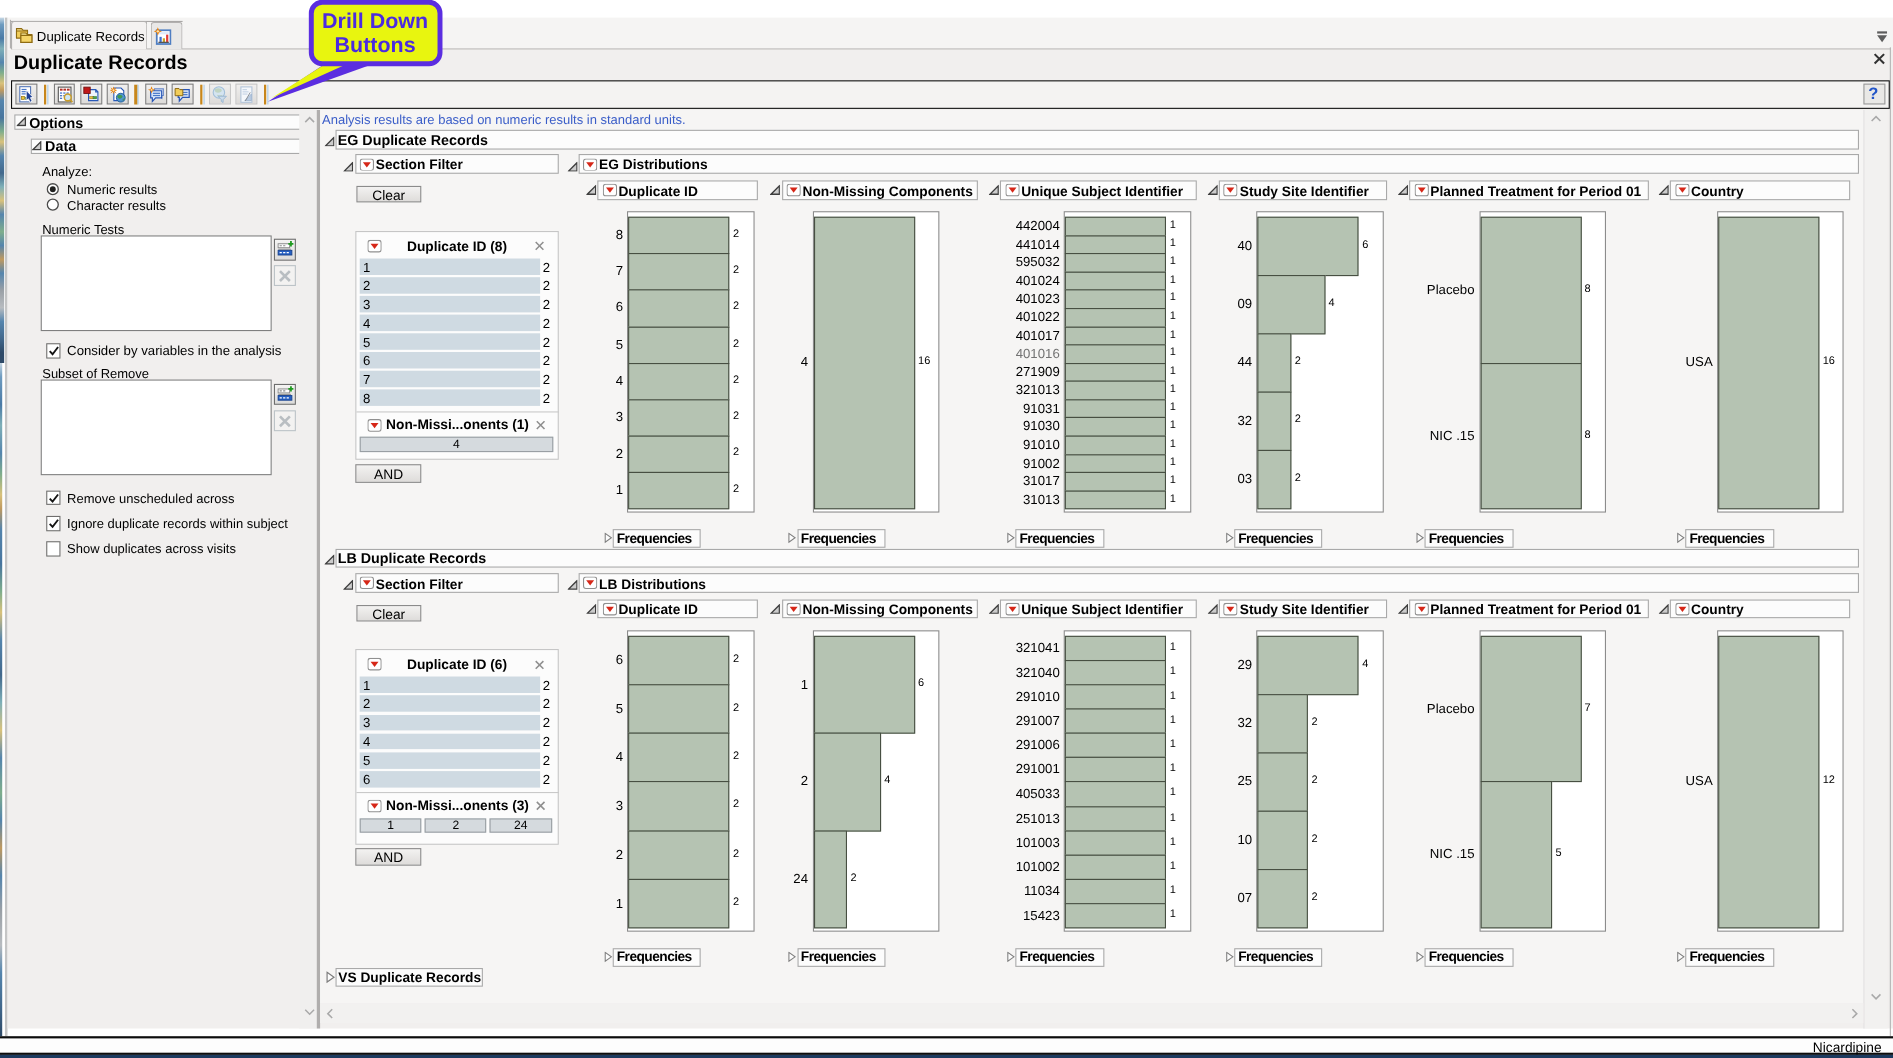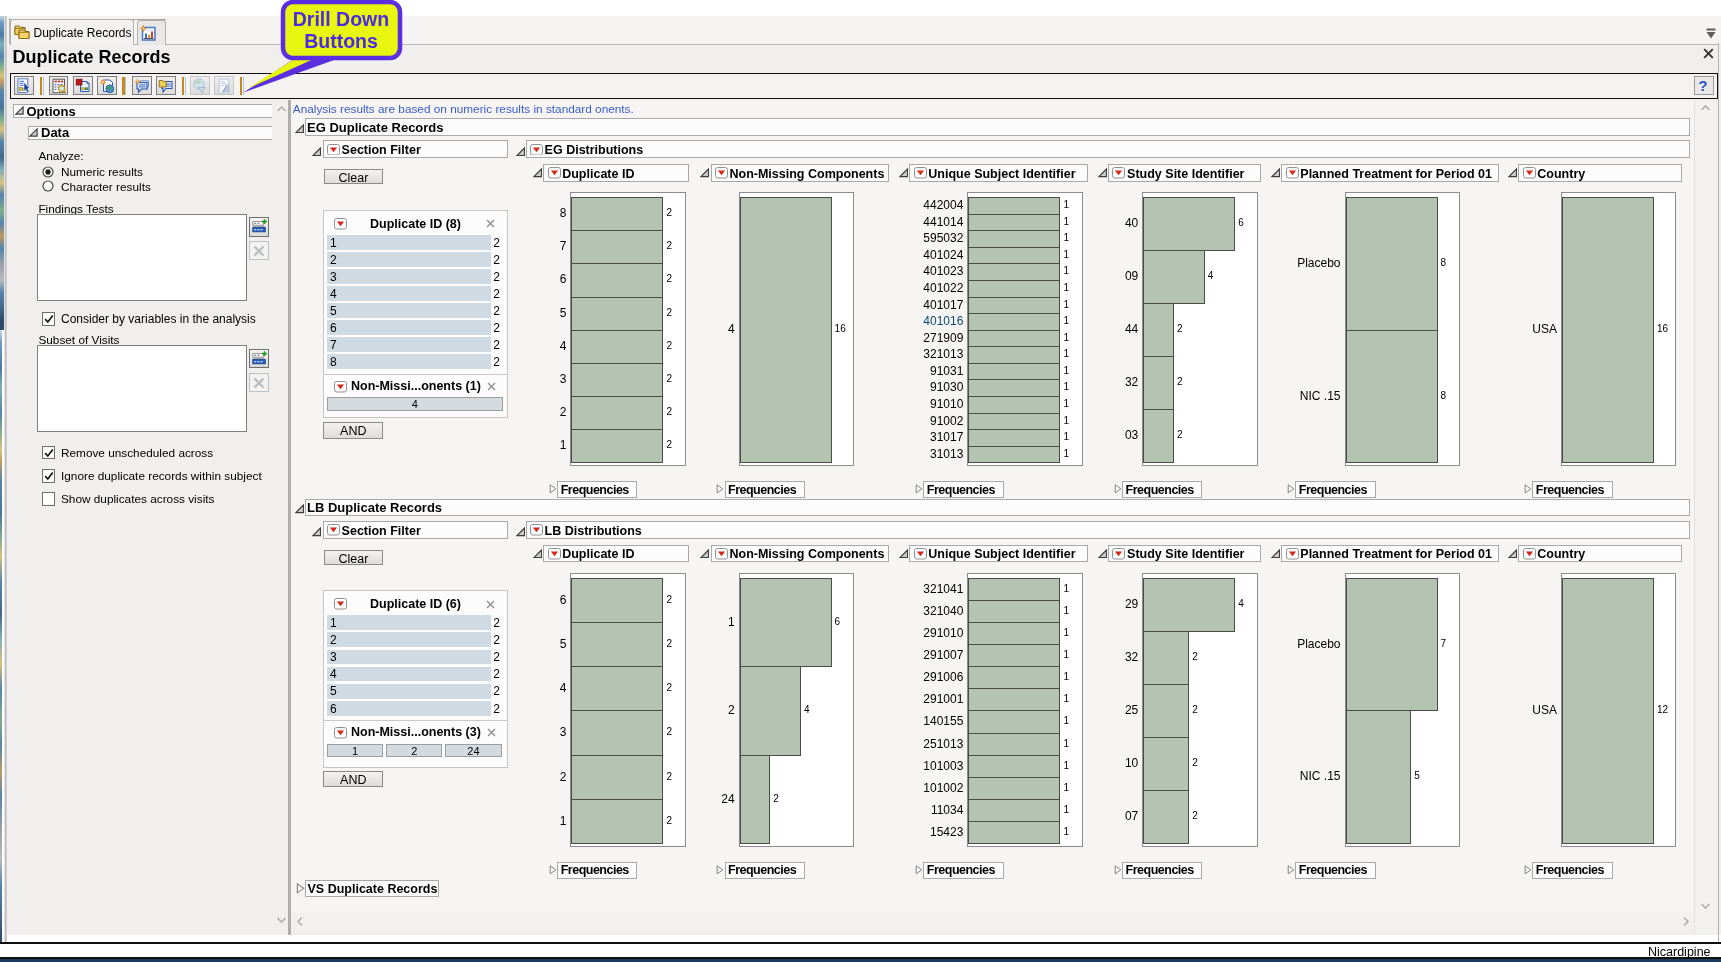--- a/index.html
+++ b/index.html
@@ -147,41 +147,41 @@
 <div class="t" style="left:38.4px;top:148.5px;font-size:11.8px;color:#000;">Analyze:</div>
 <svg class="a" style="left:42px;top:165.5px" width="12" height="12" viewBox="0 0 13 13">
       <circle cx="6.5" cy="6.5" r="5.4" fill="#ffffff" stroke="#4b4b4b" stroke-width="1.3"></circle>
       <circle cx="6.5" cy="6.5" r="2.9" fill="#1f1f1f"></circle>
     </svg>
 <div class="t" style="left:61px;top:165px;font-size:11.8px;color:#000;">Numeric results</div>
 <svg class="a" style="left:42px;top:180.3px" width="12" height="12" viewBox="0 0 13 13">
       <circle cx="6.5" cy="6.5" r="5.4" fill="#ffffff" stroke="#4b4b4b" stroke-width="1.3"></circle>
     </svg>
 <div class="t" style="left:61px;top:179.8px;font-size:11.8px;color:#000;">Character results</div>
-<div class="t" style="left:38.4px;top:201.5px;font-size:11.8px;color:#000;">Findings Tests</div>
+<div class="t" style="left:38.4px;top:201.5px;font-size:11.8px;color:#000;">Numeric Tests</div>
 <div class="" style="position:absolute;left:37px;top:214.4px;width:209.5px;height:86.6px;background:#fff;border:1px solid #7f7f7f;"></div>
 <div class="a" style="left:249.4px;top:217.2px;width:19.6px;height:19.6px;border:1.6px solid #6e6e6e;background:linear-gradient(#f5f4f3,#dcdbda);"></div>
 <svg class="a" style="left:251.6px;top:219.39999999999998px" width="15" height="15" viewBox="0 0 15 15">
 <rect x="0.8" y="2.6" width="10.5" height="3.6" fill="#ffffff" stroke="#8a8a8a" stroke-width="0.9"></rect>
 <path d="M2.2 4.4 h2 M5.4 4.4 h2" stroke="#8a8a8a" stroke-width="1.1"></path>
 <path d="M1 7.6 h11.5" stroke="#8a8a8a" stroke-width="0.8"></path>
 <rect x="0.8" y="8.6" width="12.5" height="4.2" fill="#2660c4" stroke="#1a4490" stroke-width="0.9"></rect>
 <path d="M2.2 10.7 h2 M5.4 10.7 h2 M8.6 10.7 h2" stroke="#ffffff" stroke-width="1.1"></path>
 <path d="M11.7 2.9 h-1.6 v-1.6 h-1.6 v1.6 h-1.6 v1.6 h1.6 v1.6 h1.6 v-1.6 h1.6 z" fill="#1f9a1f" transform="translate(3.2,-1.1)"></path>
 </svg>
 <div class="a" style="left:249.4px;top:240.6px;width:19.6px;height:19.6px;border:1.4px solid #bcc3c7;background:#f3f2f1;"></div>
 <svg class="a" style="left:253.4px;top:244.6px" width="12" height="12" viewBox="0 0 12 12">
       <path d="M1.5 1.5 L10.5 10.5 M10.5 1.5 L1.5 10.5" stroke="#b9bec2" stroke-width="2.4"></path>
     </svg>
 <div class="a" style="left:41.5px;top:312px;width:13.6px;height:13.6px;background:#fff;border:1.5px solid #6f6e6d;"></div>
 <svg class="a" style="left:43.5px;top:314px" width="10" height="10" viewBox="0 0 10 10">
       <path d="M1.2 5.2 L3.8 8 L8.8 1.5" fill="none" stroke="#141414" stroke-width="1.7"></path>
     </svg>
 <div class="t" style="left:61px;top:311.5px;font-size:12px;color:#000;">Consider by variables in the analysis</div>
-<div class="t" style="left:38.4px;top:332.5px;font-size:11.8px;color:#000;">Subset of Visits</div>
+<div class="t" style="left:38.4px;top:332.5px;font-size:11.8px;color:#000;">Subset of Remove</div>
 <div class="" style="position:absolute;left:37px;top:345.4px;width:209.5px;height:86.6px;background:#fff;border:1px solid #7f7f7f;"></div>
 <div class="a" style="left:249.4px;top:348.9px;width:19.6px;height:19.6px;border:1.6px solid #6e6e6e;background:linear-gradient(#f5f4f3,#dcdbda);"></div>
 <svg class="a" style="left:251.6px;top:351.09999999999997px" width="15" height="15" viewBox="0 0 15 15">
 <rect x="0.8" y="2.6" width="10.5" height="3.6" fill="#ffffff" stroke="#8a8a8a" stroke-width="0.9"></rect>
 <path d="M2.2 4.4 h2 M5.4 4.4 h2" stroke="#8a8a8a" stroke-width="1.1"></path>
 <path d="M1 7.6 h11.5" stroke="#8a8a8a" stroke-width="0.8"></path>
 <rect x="0.8" y="8.6" width="12.5" height="4.2" fill="#2660c4" stroke="#1a4490" stroke-width="0.9"></rect>
 <path d="M2.2 10.7 h2 M5.4 10.7 h2 M8.6 10.7 h2" stroke="#ffffff" stroke-width="1.1"></path>
 <path d="M11.7 2.9 h-1.6 v-1.6 h-1.6 v1.6 h-1.6 v1.6 h1.6 v1.6 h1.6 v-1.6 h1.6 z" fill="#1f9a1f" transform="translate(3.2,-1.1)"></path>
 </svg>
@@ -203,21 +203,21 @@
 <div class="t" style="left:61px;top:491.7px;font-size:11.8px;color:#000;">Show duplicates across visits</div>
 <div class="a" style="left:272px;top:100px;width:15.5px;height:835px;background:#f0efee;"></div>
 <svg class="a" style="left:276px;top:104px" width="11" height="11" viewBox="0 0 11 11">
       <polyline points="1.5,7 5.5,3 9.5,7" fill="none" stroke="#a9a9a9" stroke-width="1.4"></polyline>
     </svg>
 <svg class="a" style="left:276px;top:913.5px" width="11" height="11" viewBox="0 0 11 11">
       <polyline points="1.5,4 5.5,8 9.5,4" fill="none" stroke="#a9a9a9" stroke-width="1.4"></polyline>
     </svg>
 <div class="a" style="left:287.7px;top:100px;width:3.3px;height:835px;background:#b0aead;"></div>
 <div class="a" style="left:291px;top:100px;width:1402.6px;height:812px;background:#f6f5f4;"></div>
-<div class="t" style="left:292.8px;top:101.8px;font-size:11.8px;color:#3a5dc8;">Analysis results are based on numeric results in standard onents.</div>
+<div class="t" style="left:292.8px;top:101.8px;font-size:11.8px;color:#3a5dc8;">Analysis results are based on numeric results in standard units.</div>
 <div class="a" style="left:1693.6px;top:100px;width:22.4px;height:835px;background:#f2f1f0;border-left:1px solid #e3e2e1;"></div>
 <svg class="a" style="left:1699.5px;top:103px" width="11" height="11" viewBox="0 0 11 11">
       <polyline points="1.5,7 5.5,3 9.5,7" fill="none" stroke="#a9a9a9" stroke-width="1.4"></polyline>
     </svg>
 <svg class="a" style="left:1699.5px;top:899.5px" width="11" height="11" viewBox="0 0 11 11">
       <polyline points="1.5,4 5.5,8 9.5,4" fill="none" stroke="#a9a9a9" stroke-width="1.4"></polyline>
     </svg>
 <div class="a" style="left:291px;top:912px;width:1402.6px;height:17.5px;background:#f2f1f0;"></div>
 <svg class="a" style="left:294.5px;top:916px" width="11" height="11" viewBox="0 0 11 11">
       <polyline points="7,1.5 3,5.5 7,9.5" fill="none" stroke="#a9a9a9" stroke-width="1.4"></polyline>
@@ -348,21 +348,21 @@
 <div class="a" style="left:968.4px;top:263px;width:92.0px;height:18px;background:#b5c3b2;border:1px solid #474f42;"></div>
 <div class="t" style="left:892.4px;top:263.984375px;font-size:12px;color:#000;width:71px;text-align:right;">401023</div>
 <div class="t" style="left:1063.4px;top:265.084375px;font-size:10px;color:#000;">1</div>
 <div class="a" style="left:968.4px;top:280px;width:92.0px;height:18px;background:#b5c3b2;border:1px solid #474f42;"></div>
 <div class="t" style="left:892.4px;top:280.984375px;font-size:12px;color:#000;width:71px;text-align:right;">401022</div>
 <div class="t" style="left:1063.4px;top:282.084375px;font-size:10px;color:#000;">1</div>
 <div class="a" style="left:968.4px;top:297px;width:92.0px;height:17px;background:#b5c3b2;border:1px solid #474f42;"></div>
 <div class="t" style="left:892.4px;top:297.984375px;font-size:12px;color:#000;width:71px;text-align:right;">401017</div>
 <div class="t" style="left:1063.4px;top:299.084375px;font-size:10px;color:#000;">1</div>
 <div class="a" style="left:968.4px;top:313px;width:92.0px;height:18px;background:#b5c3b2;border:1px solid #474f42;"></div>
-<div class="t" style="left:892.4px;top:313.984375px;font-size:12px;color:#0c4a6e;width:71px;text-align:right;">401016</div>
+<div class="t" style="left:892.4px;top:313.984375px;font-size:12px;color:#737373;width:71px;text-align:right;">401016</div>
 <div class="t" style="left:1063.4px;top:315.084375px;font-size:10px;color:#000;">1</div>
 <div class="a" style="left:968.4px;top:330px;width:92.0px;height:17px;background:#b5c3b2;border:1px solid #474f42;"></div>
 <div class="t" style="left:892.4px;top:330.984375px;font-size:12px;color:#000;width:71px;text-align:right;">271909</div>
 <div class="t" style="left:1063.4px;top:332.084375px;font-size:10px;color:#000;">1</div>
 <div class="a" style="left:968.4px;top:346px;width:92.0px;height:18px;background:#b5c3b2;border:1px solid #474f42;"></div>
 <div class="t" style="left:892.4px;top:346.984375px;font-size:12px;color:#000;width:71px;text-align:right;">321013</div>
 <div class="t" style="left:1063.4px;top:348.084375px;font-size:10px;color:#000;">1</div>
 <div class="a" style="left:968.4px;top:363px;width:92.0px;height:17px;background:#b5c3b2;border:1px solid #474f42;"></div>
 <div class="t" style="left:892.4px;top:363.984375px;font-size:12px;color:#000;width:71px;text-align:right;">91031</div>
 <div class="t" style="left:1063.4px;top:365.084375px;font-size:10px;color:#000;">1</div>
@@ -558,21 +558,21 @@
 <div class="a" style="left:968.4px;top:644px;width:92.0px;height:23px;background:#b5c3b2;border:1px solid #474f42;"></div>
 <div class="t" style="left:892.4px;top:647.7458333333334px;font-size:12px;color:#000;width:71px;text-align:right;">291007</div>
 <div class="t" style="left:1063.4px;top:648.8458333333333px;font-size:10px;color:#000;">1</div>
 <div class="a" style="left:968.4px;top:666px;width:92.0px;height:23px;background:#b5c3b2;border:1px solid #474f42;"></div>
 <div class="t" style="left:892.4px;top:669.7458333333334px;font-size:12px;color:#000;width:71px;text-align:right;">291006</div>
 <div class="t" style="left:1063.4px;top:670.8458333333333px;font-size:10px;color:#000;">1</div>
 <div class="a" style="left:968.4px;top:688px;width:92.0px;height:23px;background:#b5c3b2;border:1px solid #474f42;"></div>
 <div class="t" style="left:892.4px;top:691.7458333333334px;font-size:12px;color:#000;width:71px;text-align:right;">291001</div>
 <div class="t" style="left:1063.4px;top:692.8458333333333px;font-size:10px;color:#000;">1</div>
 <div class="a" style="left:968.4px;top:710px;width:92.0px;height:24px;background:#b5c3b2;border:1px solid #474f42;"></div>
-<div class="t" style="left:892.4px;top:713.7458333333334px;font-size:12px;color:#000;width:71px;text-align:right;">140155</div>
+<div class="t" style="left:892.4px;top:713.7458333333334px;font-size:12px;color:#000;width:71px;text-align:right;">405033</div>
 <div class="t" style="left:1063.4px;top:714.8458333333333px;font-size:10px;color:#000;">1</div>
 <div class="a" style="left:968.4px;top:733px;width:92.0px;height:23px;background:#b5c3b2;border:1px solid #474f42;"></div>
 <div class="t" style="left:892.4px;top:736.7458333333334px;font-size:12px;color:#000;width:71px;text-align:right;">251013</div>
 <div class="t" style="left:1063.4px;top:737.8458333333333px;font-size:10px;color:#000;">1</div>
 <div class="a" style="left:968.4px;top:755px;width:92.0px;height:23px;background:#b5c3b2;border:1px solid #474f42;"></div>
 <div class="t" style="left:892.4px;top:758.7458333333334px;font-size:12px;color:#000;width:71px;text-align:right;">101003</div>
 <div class="t" style="left:1063.4px;top:759.8458333333333px;font-size:10px;color:#000;">1</div>
 <div class="a" style="left:968.4px;top:777px;width:92.0px;height:23px;background:#b5c3b2;border:1px solid #474f42;"></div>
 <div class="t" style="left:892.4px;top:780.7458333333334px;font-size:12px;color:#000;width:71px;text-align:right;">101002</div>
 <div class="t" style="left:1063.4px;top:781.8458333333333px;font-size:10px;color:#000;">1</div>

